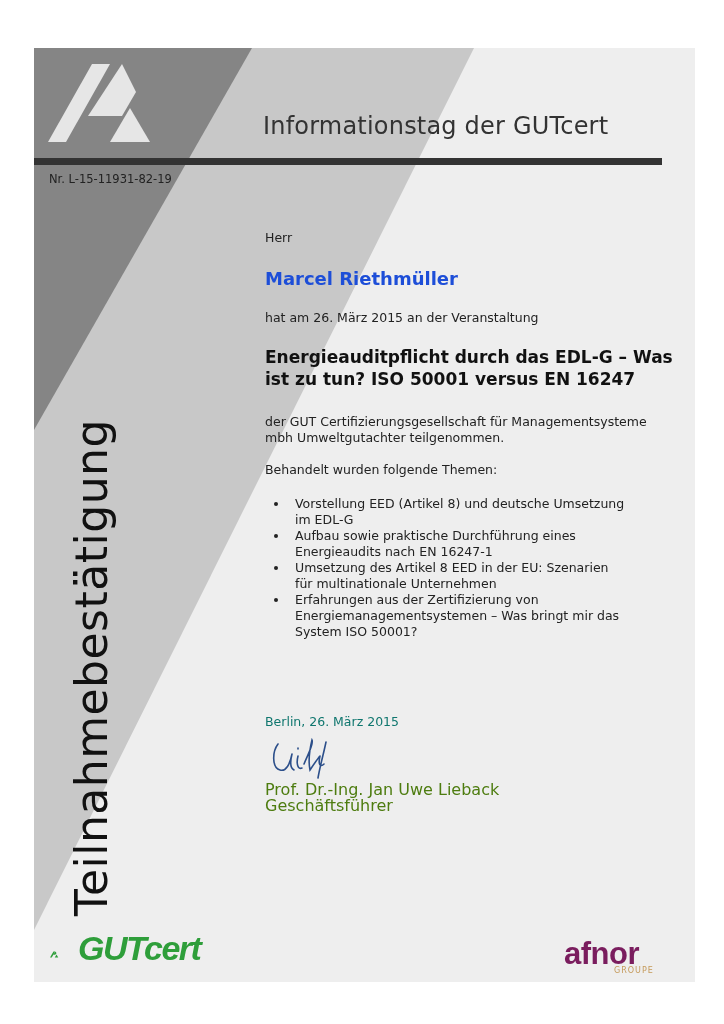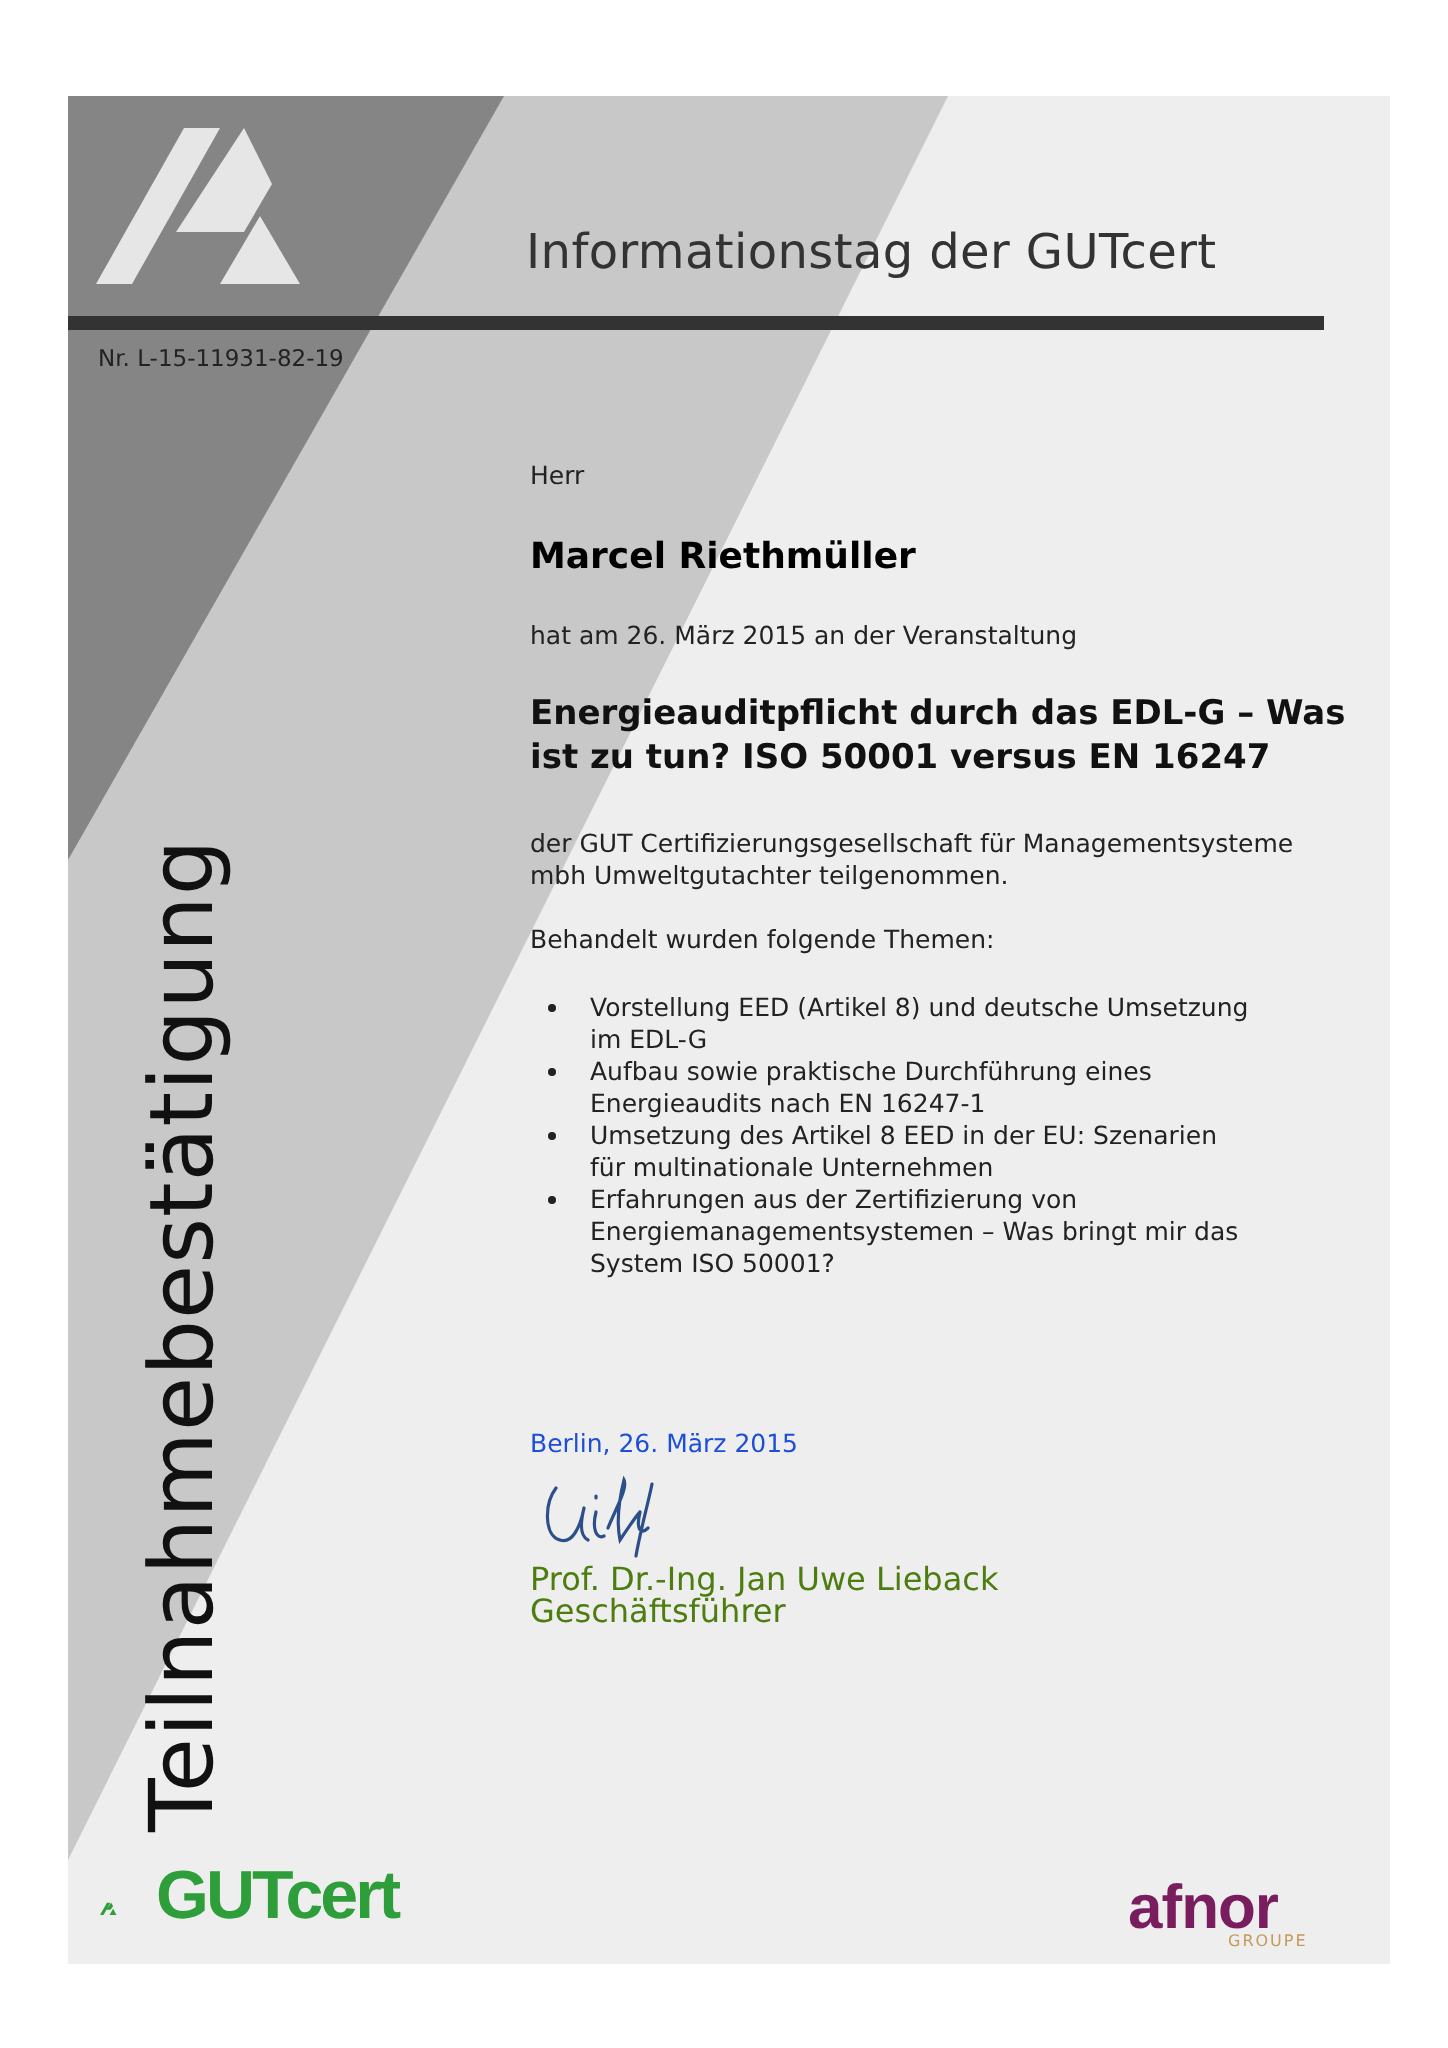--- a/index.html
+++ b/index.html
@@ -8,32 +8,32 @@
   .page { position:absolute; left:34px; top:48px; width:661px; height:934px; background:#eeeeee; overflow:hidden; }
   .bands { position:absolute; left:0; top:0; width:660px; height:934px; }
   .logo-mark { position:absolute; left:14px; top:16px; width:104px; height:82px; }
   .rule { position:absolute; left:0; top:110px; width:628px; height:7px; background:#333333; }
   .event-title { position:absolute; left:229px; top:64px; font-size:24px; color:#333; letter-spacing:0.2px; white-space:nowrap; }
   .cert-no { position:absolute; left:15px; top:124px; font-size:11.5px; color:#222; white-space:nowrap; }
   .vertical-title { position:absolute; left:32px; top:868px; transform-origin:0 0; transform:rotate(-90deg);
                     font-size:44px; color:#111; white-space:nowrap; letter-spacing:0.5px; }
   .content { position:absolute; left:231px; top:182px; width:410px; font-size:12.5px; line-height:16px; color:#222; }
   .salutation { margin:0; }
-  .name { margin:22px 0 0 0; font-size:18px; font-weight:bold; line-height:22px; color:#000000; }
+  .name { margin:22px 0 0 0; font-size:18px; font-weight:bold; line-height:22px; color:#1d4ed8; }
   .intro { margin:20px 0 0 0; }
   .course { margin:20px 0 0 0; font-size:17px; font-weight:bold; line-height:22px; color:#111; }
   .org { margin:24px 0 0 0; }
   .topics-label { margin:16px 0 0 0; }
   ul.topics { margin:18px 0 0 0; padding:0 0 0 24px; }
   ul.topics li { margin:0; padding-left:6px; width:330px; }
-  .signoff { position:absolute; left:231px; top:666px; font-size:12.5px; line-height:16px; color:#1d4ed8; }
+  .signoff { position:absolute; left:231px; top:666px; font-size:12.5px; line-height:16px; color:#0f766e; }
   .signature { position:absolute; left:234px; top:686px; width:80px; height:46px; }
   .signer { position:absolute; left:231px; top:734px; font-size:16px; line-height:16px; color:#4d7c0f; }
   .footer-logo { position:absolute; left:16px; top:888px; width:184px; height:36px; }
-  .gut-text { position:absolute; left:44px; top:881px; font-size:34px; font-weight:bold; color:#2e9e3a; letter-spacing:-1.5px; white-space:nowrap; font-family:"Liberation Sans", sans-serif; }
+  .gut-text { position:absolute; left:44px; top:881px; font-size:34px; font-weight:bold; color:#2e9e3a; letter-spacing:-1.5px; white-space:nowrap; font-family:"Liberation Sans", sans-serif;font-style:italic; }
   .address { position:absolute; left:213px; top:898px; font-size:9.5px; line-height:12px; color:#333; white-space:nowrap; }
   .afnor { position:absolute; left:530px; top:888px; font-size:31px; font-weight:bold; color:#7a1d5e; letter-spacing:-0.5px; font-family:"Liberation Sans", sans-serif; }
   .afnor-sub { position:absolute; left:580px; top:918px; font-size:8px; color:#c59a5a; letter-spacing:1px; }
 </style>
 </head>
 <body>
 
 <div class="page">
 
   <svg class="bands" viewBox="0 0 660 934" preserveAspectRatio="none">

